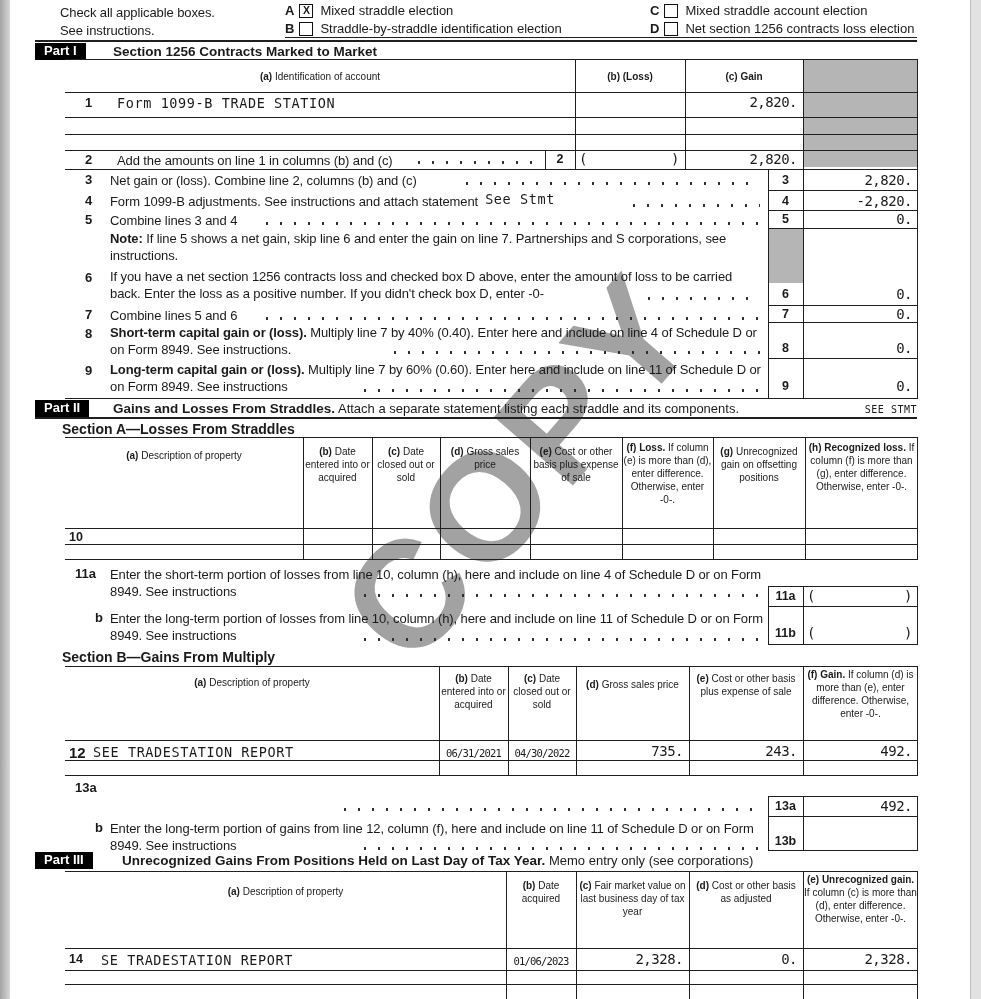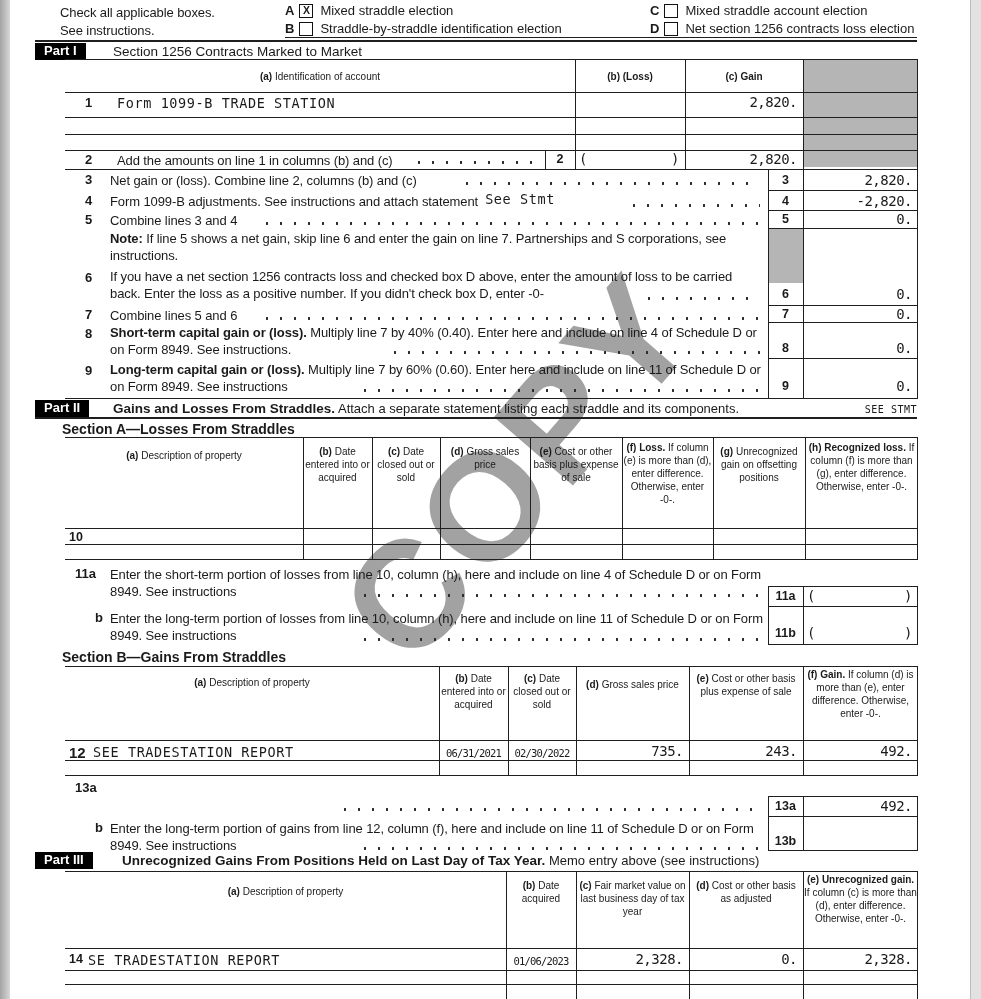--- a/index.html
+++ b/index.html
@@ -20,21 +20,21 @@
   .md{position:absolute;font-family:"DejaVu Sans Mono","Liberation Mono",monospace;font-size:13.5px;
       letter-spacing:0.6px;white-space:nowrap;}
   .mdate{position:absolute;font-family:"DejaVu Sans Mono","Liberation Mono",monospace;font-size:10.5px;
       letter-spacing:-0.8px;text-align:center;white-space:nowrap;}
   .hc{position:absolute;font-size:10px;line-height:1.3;text-align:center;}
   .dots{position:absolute;height:9px;
         background-image:radial-gradient(circle at 2px 4.5px,#2b2b2b 1.1px,transparent 1.45px);
         background-size:14px 9px;background-repeat:repeat-x;}
   .ptag{position:absolute;background:#000;color:#fff;font-weight:bold;font-size:13px;
         padding:1px 9px 2px 9px;line-height:1.1;}
-  .ptitle{position:absolute;font-size:13.5px;font-weight:normal;white-space:nowrap;}
+  .ptitle{position:absolute;font-size:13.5px;font-weight:bold;white-space:nowrap;}
   .stamp{position:absolute;font-family:"DejaVu Sans Mono","Liberation Mono",monospace;font-size:10px;
          letter-spacing:0.5px;white-space:nowrap;}
   .cbrow{position:absolute;display:flex;align-items:center;font-size:13px;white-space:nowrap;}
   .cbletter{font-weight:bold;margin-right:5px;}
   .cbbox{width:12px;height:12px;border:1.5px solid #111;display:inline-flex;align-items:center;
          justify-content:center;font-size:10.5px;font-weight:bold;margin-right:7px;line-height:1;}
   .sectitle{position:absolute;font-size:14px;font-weight:bold;white-space:nowrap;}
   .wm{position:absolute;left:268px;top:268px;width:500px;height:400px;display:flex;
       align-items:center;justify-content:center;transform:rotate(-49deg);
       font-size:152px;font-weight:bold;letter-spacing:4px;color:rgba(142,142,142,0.82);
@@ -238,42 +238,42 @@
     <div class="hl" style="left:703px;top:48px;width:150px"></div>
     <div class="lnum" style="left:30px;top:52px">b</div>
     <div class="tw" style="left:45px;top:52px;width:660px">Enter the long-term portion of losses from line 10, column (h), here and include on line 11 of Schedule D or on Form 8949. See instructions</div>
     <div class="dots" style="left:298px;top:77px;width:397px"></div>
     <div class="boxnum" style="left:703px;top:68px">11b</div>
     <div class="val" style="left:742px;top:67px;width:12px;text-align:left">(</div>
     <div class="val" style="left:833px;top:67px;width:14px">)</div>
     <div class="hl" style="left:703px;top:86px;width:150px"></div>
   </div>
 
-  <div class="sectitle" style="left:62px;top:649px">Section B—Gains From Straddles</div>
+  <div class="sectitle" style="left:62px;top:649px">Section B—Gains From Multiply</div>
 
   <div class="abs" style="left:65px;top:666px;width:853px;height:110px">
     <div class="hl" style="left:0;top:0;width:853px"></div>
     <div class="vl" style="left:374px;top:0;height:110px"></div>
     <div class="vl" style="left:443px;top:0;height:110px"></div>
     <div class="vl" style="left:511px;top:0;height:110px"></div>
     <div class="vl" style="left:624px;top:0;height:110px"></div>
     <div class="vl" style="left:738px;top:0;height:110px"></div>
     <div class="vl" style="left:852px;top:0;height:110px"></div>
     <div class="hc" style="left:0;top:10px;width:374px"><span class="b">(a)</span> <span>Description of property</span></div>
     <div class="hc" style="left:375px;top:6px;width:67px"><span class="b">(b)</span> <span>Date entered into or acquired</span></div>
     <div class="hc" style="left:444px;top:6px;width:66px"><span class="b">(c)</span> <span>Date closed out or sold</span></div>
     <div class="hc" style="left:512px;top:12px;width:111px"><span class="b">(d)</span> <span>Gross sales price</span></div>
     <div class="hc" style="left:625px;top:6px;width:112px"><span class="b">(e)</span> <span>Cost or other basis plus expense of sale</span></div>
     <div class="hc" style="left:739px;top:2px;width:113px"><span class="b">(f) Gain.</span> <span>If column (d) is more than (e), enter difference. Otherwise, enter -0-.</span></div>
     <div class="hl" style="left:0;top:74px;width:853px"></div>
 
     <div class="lnum" style="left:4px;top:78px;font-size:15px">12</div>
     <div class="md" style="left:28px;top:78px">SEE TRADESTATION REPORT</div>
     <div class="mdate" style="left:374px;top:81px;width:69px">06/31/2021</div>
-    <div class="mdate" style="left:443px;top:81px;width:68px">02/30/2022</div>
+    <div class="mdate" style="left:443px;top:81px;width:68px">04/30/2022</div>
     <div class="val" style="left:511px;top:77px;width:107px">735.</div>
     <div class="val" style="left:624px;top:77px;width:108px">243.</div>
     <div class="val" style="left:738px;top:77px;width:109px">492.</div>
     <div class="hl" style="left:0;top:94px;width:853px"></div>
     <div class="hl" style="left:0;top:109px;width:853px"></div>
   </div>
 
   <div class="abs" style="left:65px;top:778px;width:853px;height:74px">
     <div class="lnum" style="left:10px;top:2px">13a</div>
     <div class="dots" style="left:278px;top:27px;width:417px"></div>
@@ -286,39 +286,39 @@
     <div class="hl" style="left:703px;top:38px;width:150px"></div>
     <div class="lnum" style="left:30px;top:42px">b</div>
     <div class="tw" style="left:45px;top:42px;width:660px">Enter the long-term portion of gains from line 12, column (f), here and include on line 11 of Schedule D or on Form 8949. See instructions</div>
     <div class="dots" style="left:298px;top:66px;width:397px"></div>
     <div class="boxnum" style="left:703px;top:56px">13b</div>
     <div class="hl" style="left:703px;top:72px;width:150px"></div>
   </div>
 
   <div class="ptag" style="left:35px;top:852px">Part III</div>
   <div class="abs" style="left:122px;top:853px;font-size:13px;white-space:nowrap">
-    <span class="b" style="font-size:13.5px">Unrecognized Gains From Positions Held on Last Day of Tax Year.</span><span> Memo entry above (see instructions)</span>
+    <span class="b" style="font-size:13.5px">Unrecognized Gains From Positions Held on Last Day of Tax Year.</span><span> Memo entry only (see corporations)</span>
   </div>
 
   <div class="abs" style="left:65px;top:871px;width:853px;height:128px">
     <div class="hl" style="left:0;top:0;width:853px"></div>
     <div class="vl" style="left:441px;top:0;height:128px"></div>
     <div class="vl" style="left:511px;top:0;height:128px"></div>
     <div class="vl" style="left:624px;top:0;height:128px"></div>
     <div class="vl" style="left:738px;top:0;height:128px"></div>
     <div class="vl" style="left:852px;top:0;height:128px"></div>
     <div class="hc" style="left:0;top:14px;width:441px"><span class="b">(a)</span> <span>Description of property</span></div>
     <div class="hc" style="left:442px;top:8px;width:68px"><span class="b">(b)</span> <span>Date acquired</span></div>
     <div class="hc" style="left:512px;top:8px;width:111px"><span class="b">(c)</span> <span>Fair market value on last business day of tax year</span></div>
     <div class="hc" style="left:625px;top:8px;width:112px"><span class="b">(d)</span> <span>Cost or other basis as adjusted</span></div>
     <div class="hc" style="left:739px;top:2px;width:113px"><span class="b">(e) Unrecognized gain.</span> <span>If column (c) is more than (d), enter difference. Otherwise, enter -0-.</span></div>
     <div class="hl" style="left:0;top:77px;width:853px"></div>
 
     <div class="lnum" style="left:4px;top:81px;font-size:12.5px">14</div>
-    <div class="md" style="left:23px;top:81px">SE TRADESTATION REPORT</div>
+    <div class="md" style="left:36px;top:81px">SE TRADESTATION REPORT</div>
     <div class="mdate" style="left:441px;top:84px;width:70px">01/06/2023</div>
     <div class="val" style="left:511px;top:80px;width:107px">2,328.</div>
     <div class="val" style="left:624px;top:80px;width:108px">0.</div>
     <div class="val" style="left:738px;top:80px;width:109px">2,328.</div>
     <div class="hl" style="left:0;top:99px;width:853px"></div>
     <div class="hl" style="left:0;top:113px;width:853px"></div>
   </div>
 
 </div>
 

